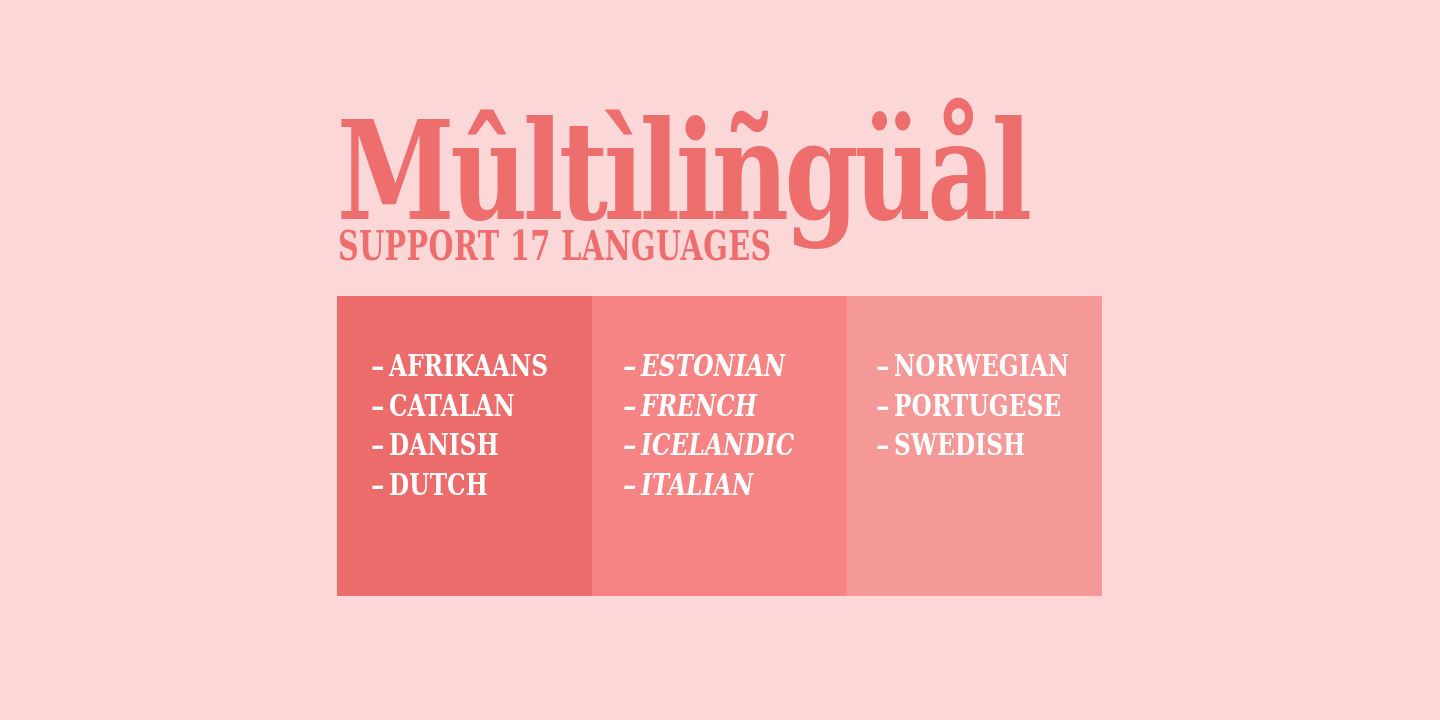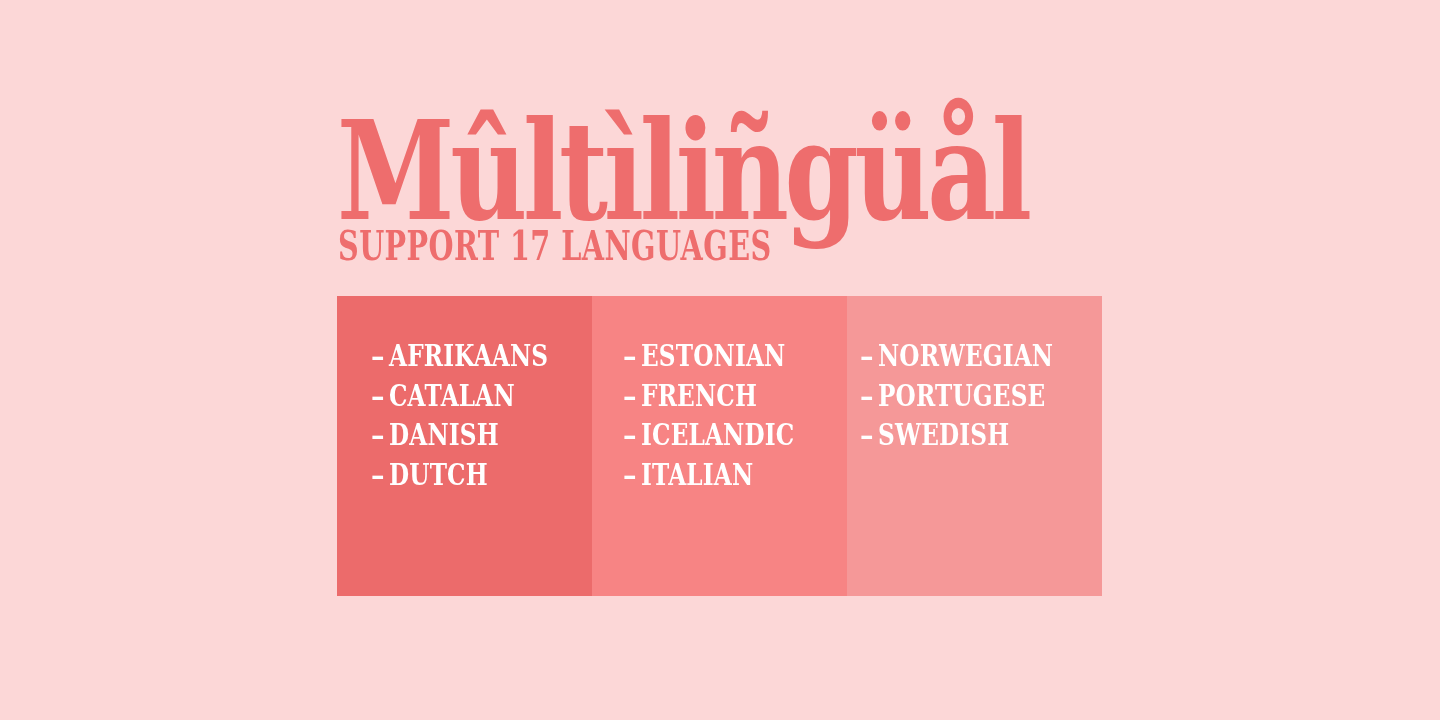--- a/index.html
+++ b/index.html
@@ -76,21 +76,21 @@
 
   .panel {
     width:255px;
     height:300px;
     position:relative;
   }
 
   .panel-list {
     position:absolute;
     left:0;
-    top:40px;
+    top:50px;
     width:255px;
     list-style:none;
   }
 
   .lang-row {
     height:39.5px;
     line-height:39.5px;
     white-space:nowrap;
     display:block;
     color:#ffffff;
@@ -115,21 +115,21 @@
     color:#ffffff;
     vertical-align:middle;
     line-height:39.5px;
     transform:scaleX(0.80);
     transform-origin:left center;
   }
 
   
   .panel-1 .panel-list { padding-left:34px; }
   .panel-2 .panel-list { padding-left:31px; }
-  .panel-3 .panel-list { padding-left:13px; }
+  .panel-3 .panel-list { padding-left:29px; }
 </style>
 </head>
 <body style="background: rgb(252, 215, 215);">
 
 <div id="specimen" style="background: rgb(252, 215, 215);">
 
   <div class="headline-block">
     <div class="headline" style="color: rgb(238, 109, 109);">Mûltìliñgüål</div>
     <div class="subhead" style="color: rgb(238, 109, 109);">SUPPORT 17 LANGUAGES</div>
   </div>
@@ -150,21 +150,21 @@
           <span class="lang-dash" style="color: rgb(255, 255, 255);">–</span>
           <span class="lang-name" style="color: rgb(255, 255, 255);">DANISH</span>
         </li>
         <li class="lang-row">
           <span class="lang-dash" style="color: rgb(255, 255, 255);">–</span>
           <span class="lang-name" style="color: rgb(255, 255, 255);">DUTCH</span>
         </li>
       </ul>
     </div>
 
-    <div class="panel panel-2" style="background: rgb(247, 132, 132);">
+    <div class="panel panel-2" style="background: rgb(247, 132, 132); font-style: italic;">
       <ul class="panel-list">
         <li class="lang-row">
           <span class="lang-dash" style="color: rgb(255, 255, 255);">–</span>
           <span class="lang-name" style="color: rgb(255, 255, 255);">ESTONIAN</span>
         </li>
         <li class="lang-row">
           <span class="lang-dash" style="color: rgb(255, 255, 255);">–</span>
           <span class="lang-name" style="color: rgb(255, 255, 255);">FRENCH</span>
         </li>
         <li class="lang-row">

